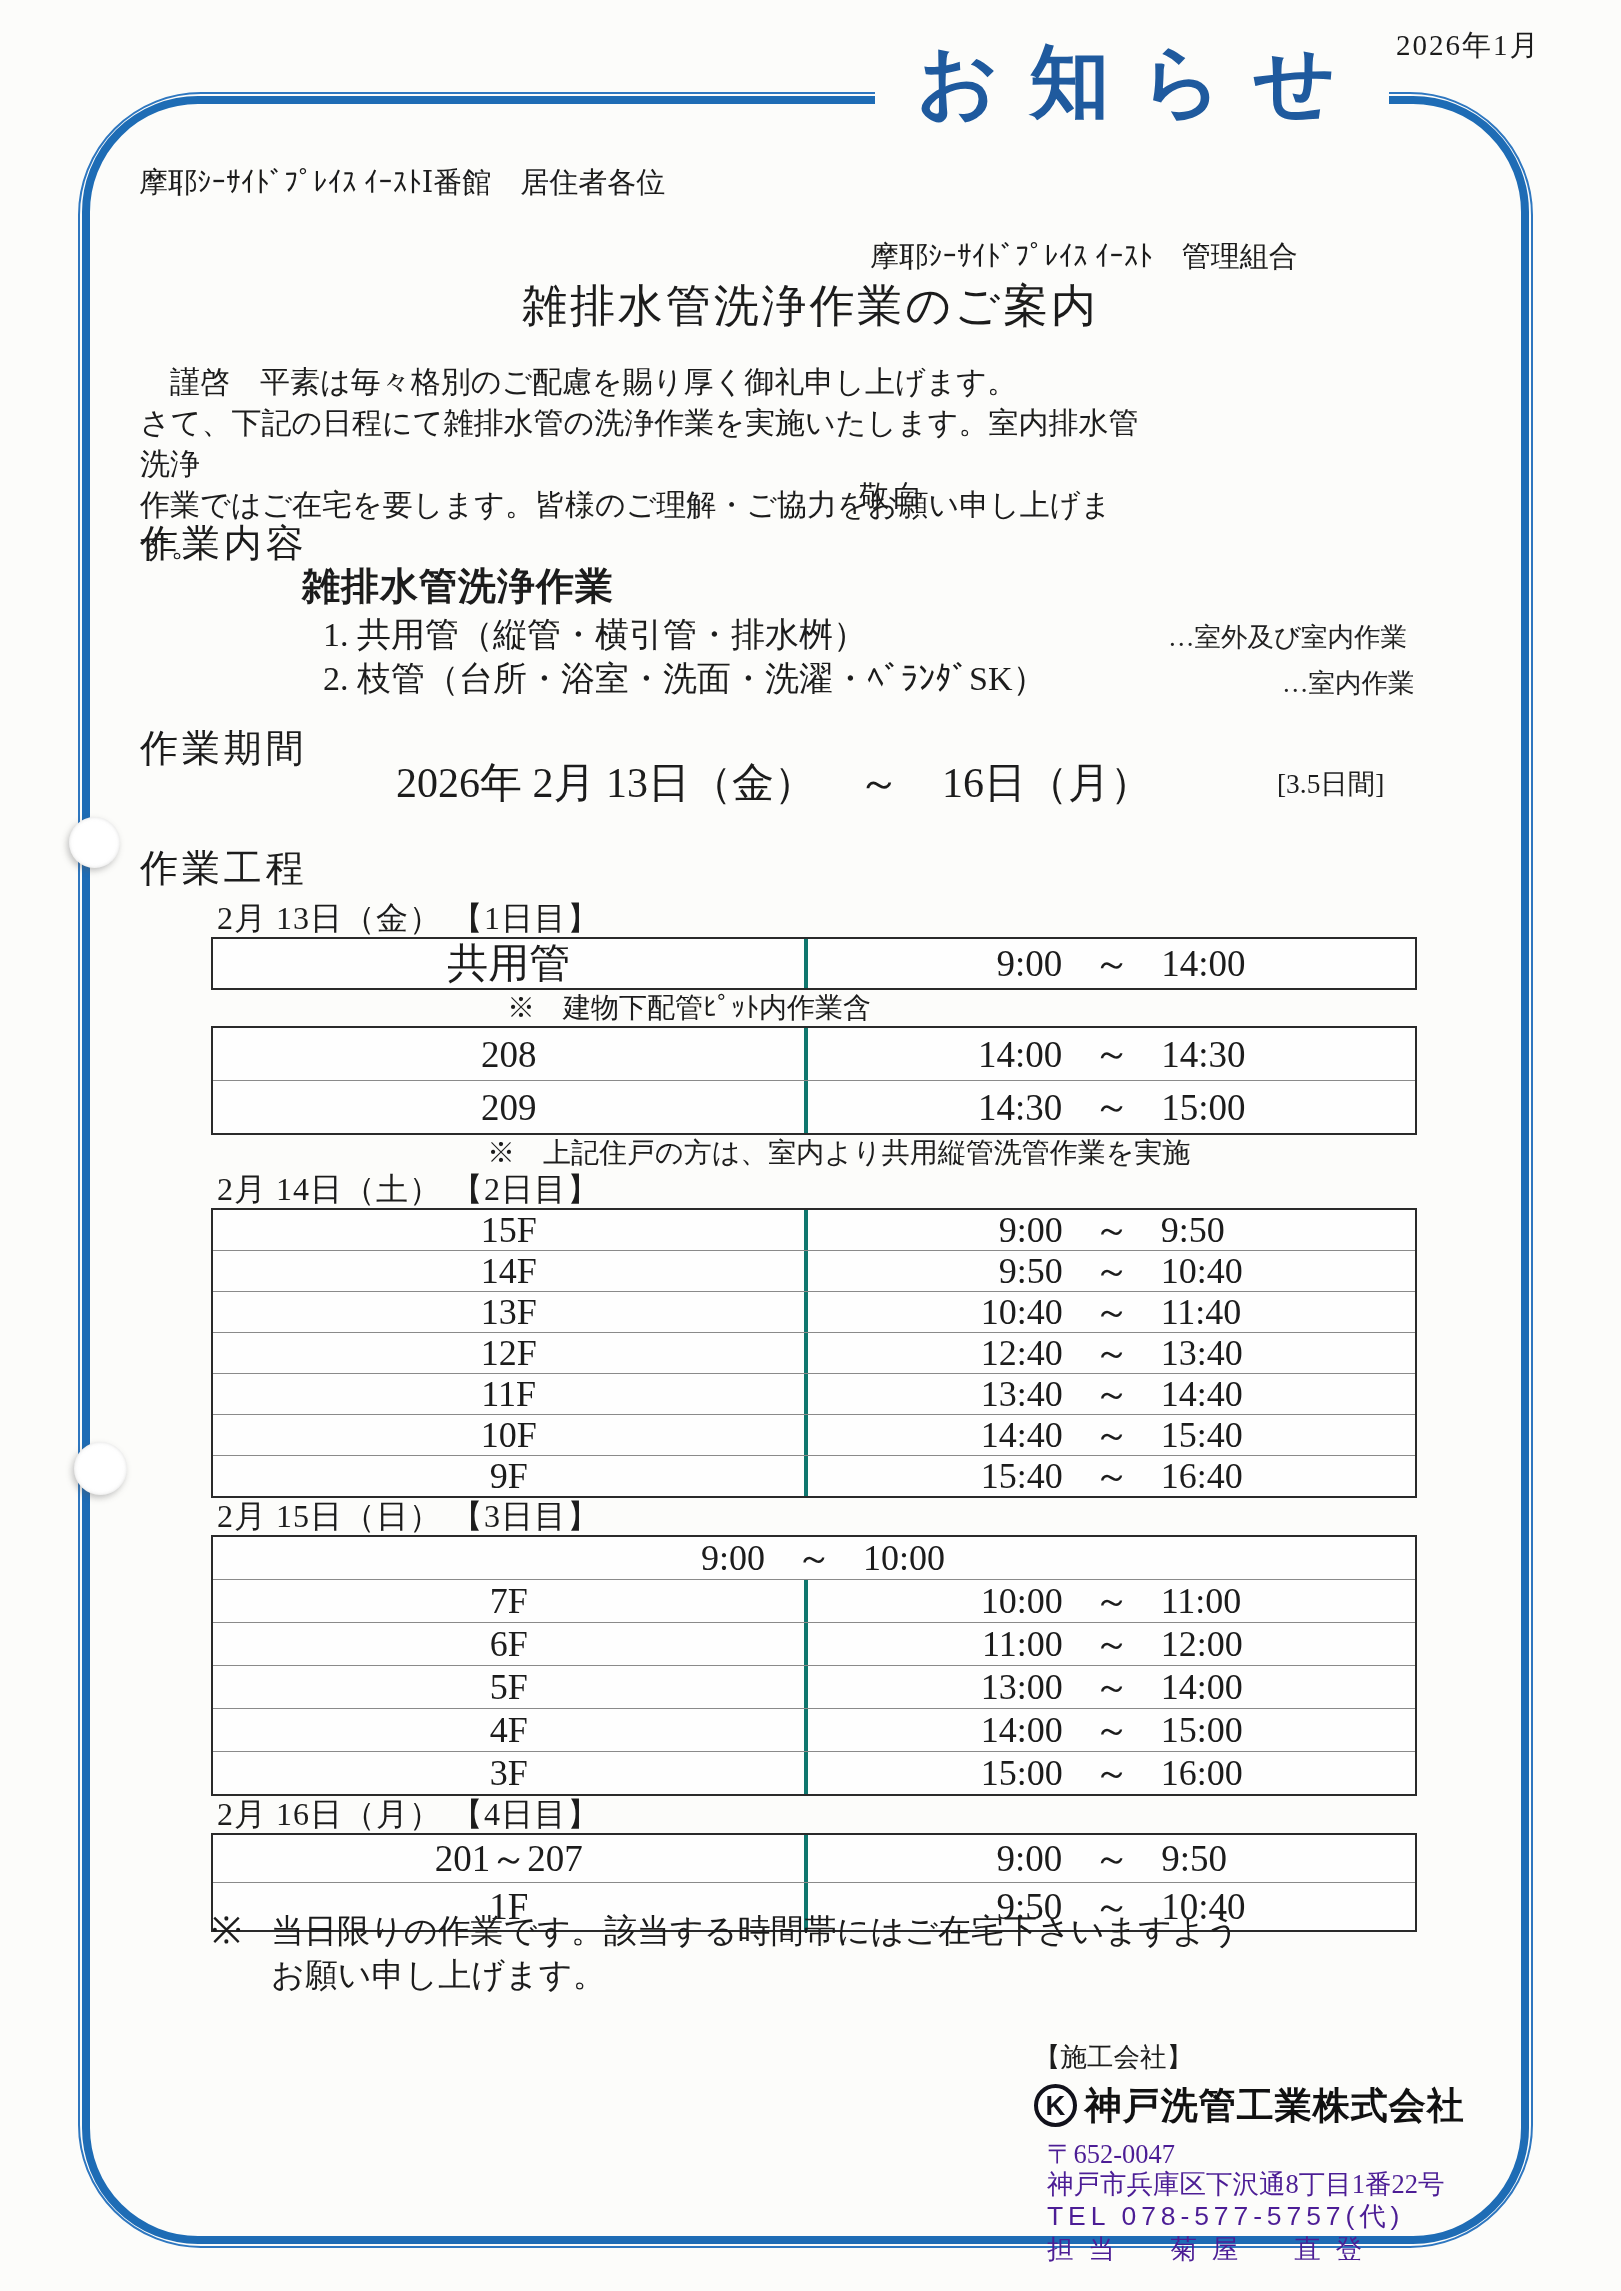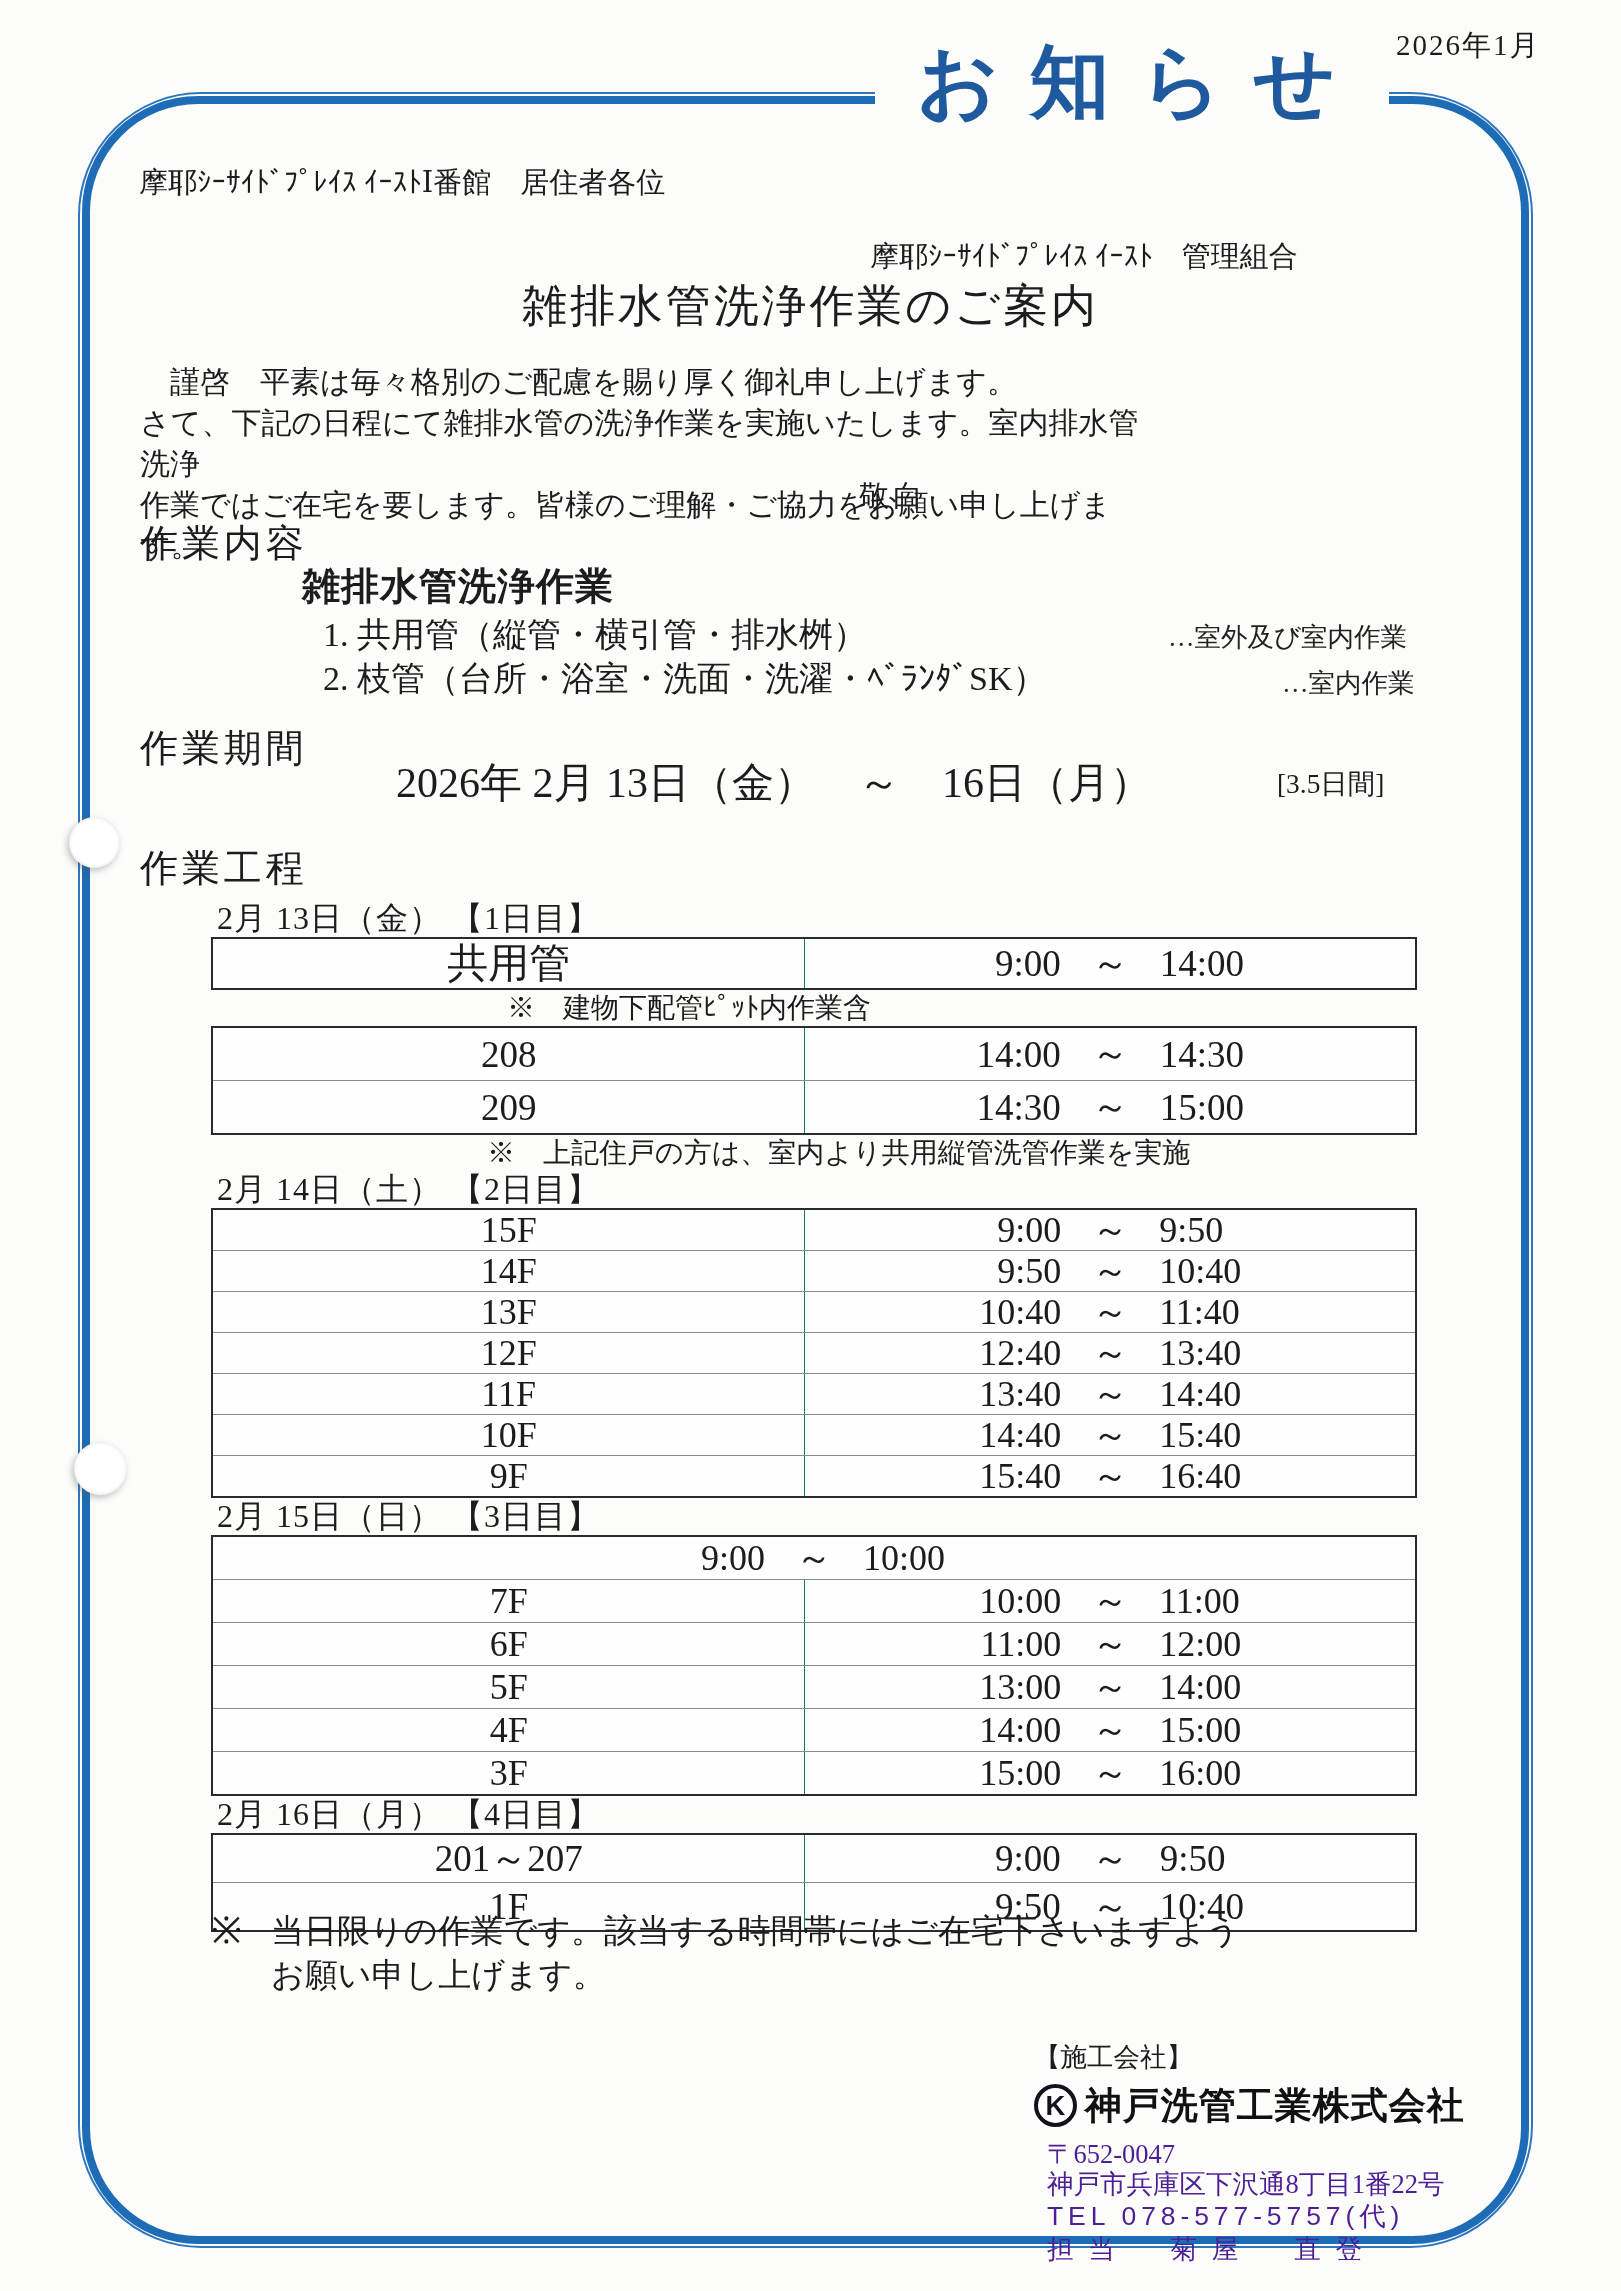--- a/index.html
+++ b/index.html
@@ -42,21 +42,21 @@
   .lbl-period{left:140px; top:723px;}
   .period-value{left:235px; top:755px; width:1078px; text-align:center; font-size:42px;}
   .period-duration{left:1277px; top:766px; font-size:27.4px;}
   .lbl-schedule{left:140px; top:843px;}
   
   .schedule{left:211px; top:900px; width:1206px;}
   .day-heading{font-size:32px; line-height:37px; padding-left:5.9px; letter-spacing:1px;}
   .s-table{border:2px solid #2a2a2a; border-top-width:2.9px; background:#fefefe;}
   .s-row{display:flex; align-items:center;}
   .s-row + .s-row{border-top:1px solid #8a8a8a;}
-  .cell-unit{width:49.2%; text-align:center; border-right:1px solid #0f766e;
+  .cell-unit{width:49.2%; text-align:center; border-right:4px solid #0f766e;
     font-size:36px; align-self:stretch; display:flex; align-items:center; justify-content:center;}
   .cell-time{flex:1; display:flex; align-items:center; justify-content:center; font-size:36px;}
   .t-start{min-width:147px; text-align:right;}
   .t-sep{margin:0 31px;}
   .t-end{min-width:147px; text-align:left;}
   .t-a .s-row{height:49px;} .t-a .cell-unit{font-size:41px;} .t-a .cell-time{font-size:37px;}
   .t-b .s-row{height:52px;} .t-b .cell-unit,.t-b .cell-time{font-size:37px;}
   .t-c .s-row{height:40px;}
   .t-d .s-row{height:42px;}
   .t-e .s-row{height:47px;} .t-e .cell-unit,.t-e .cell-time{font-size:37px;}

